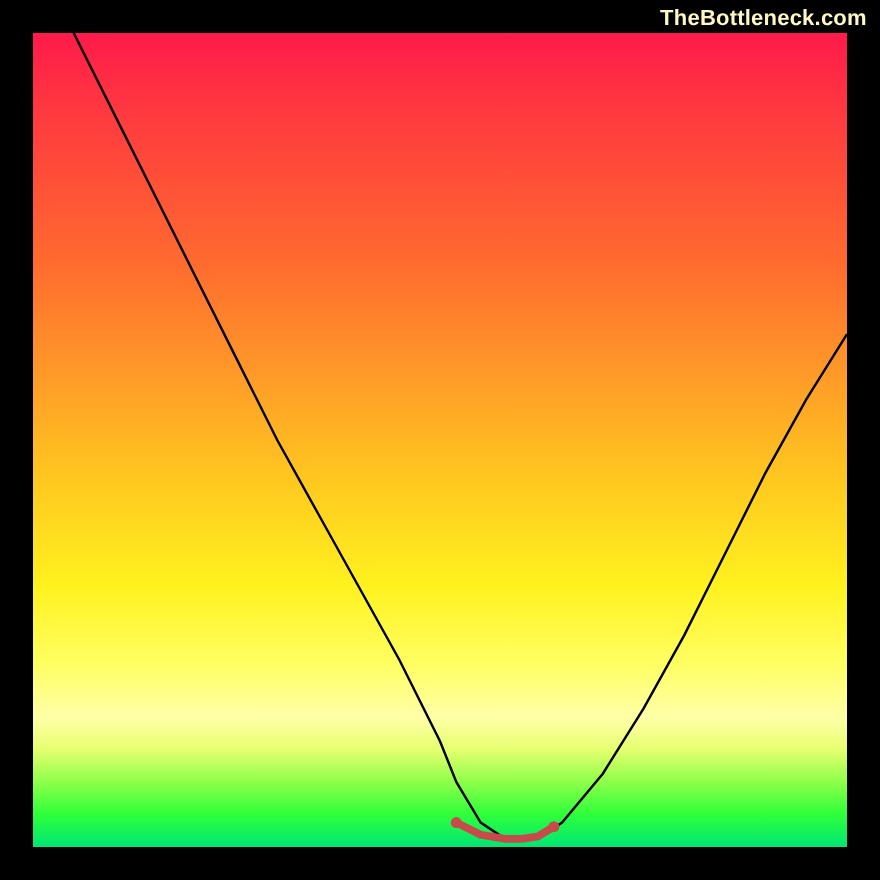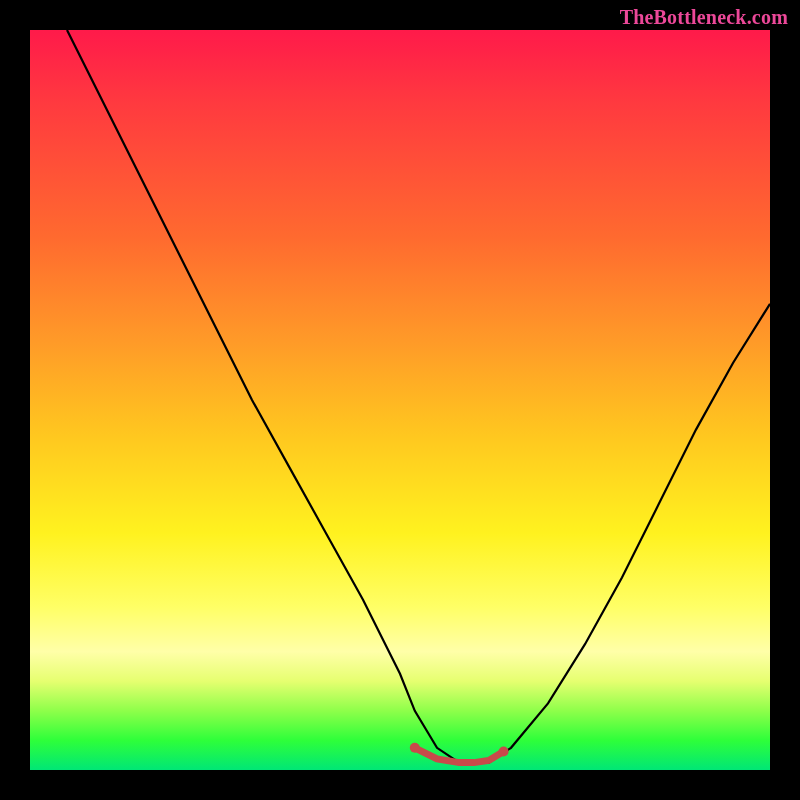--- a/index.html
+++ b/index.html
@@ -37,26 +37,25 @@
       #e6ff70 88%,
       #8eff4a 92%,
       #2eff3a 96%,
       #00e676 100%
     );
   }
   .watermark {
     position: absolute;
     top: 6px;
     right: 12px;
-    color: #ec4899;
+    color: #fef9c3;
     font-size: 20px;
     font-weight: 600;
     letter-spacing: 0.2px;
     user-select: none;
-    font-family: Liberation Serif, serif;
   }
   svg.curves {
     position: absolute;
     left: 0;
     top: 0;
     width: 740px;
     height: 740px;
     overflow: visible;
   }
 </style>

